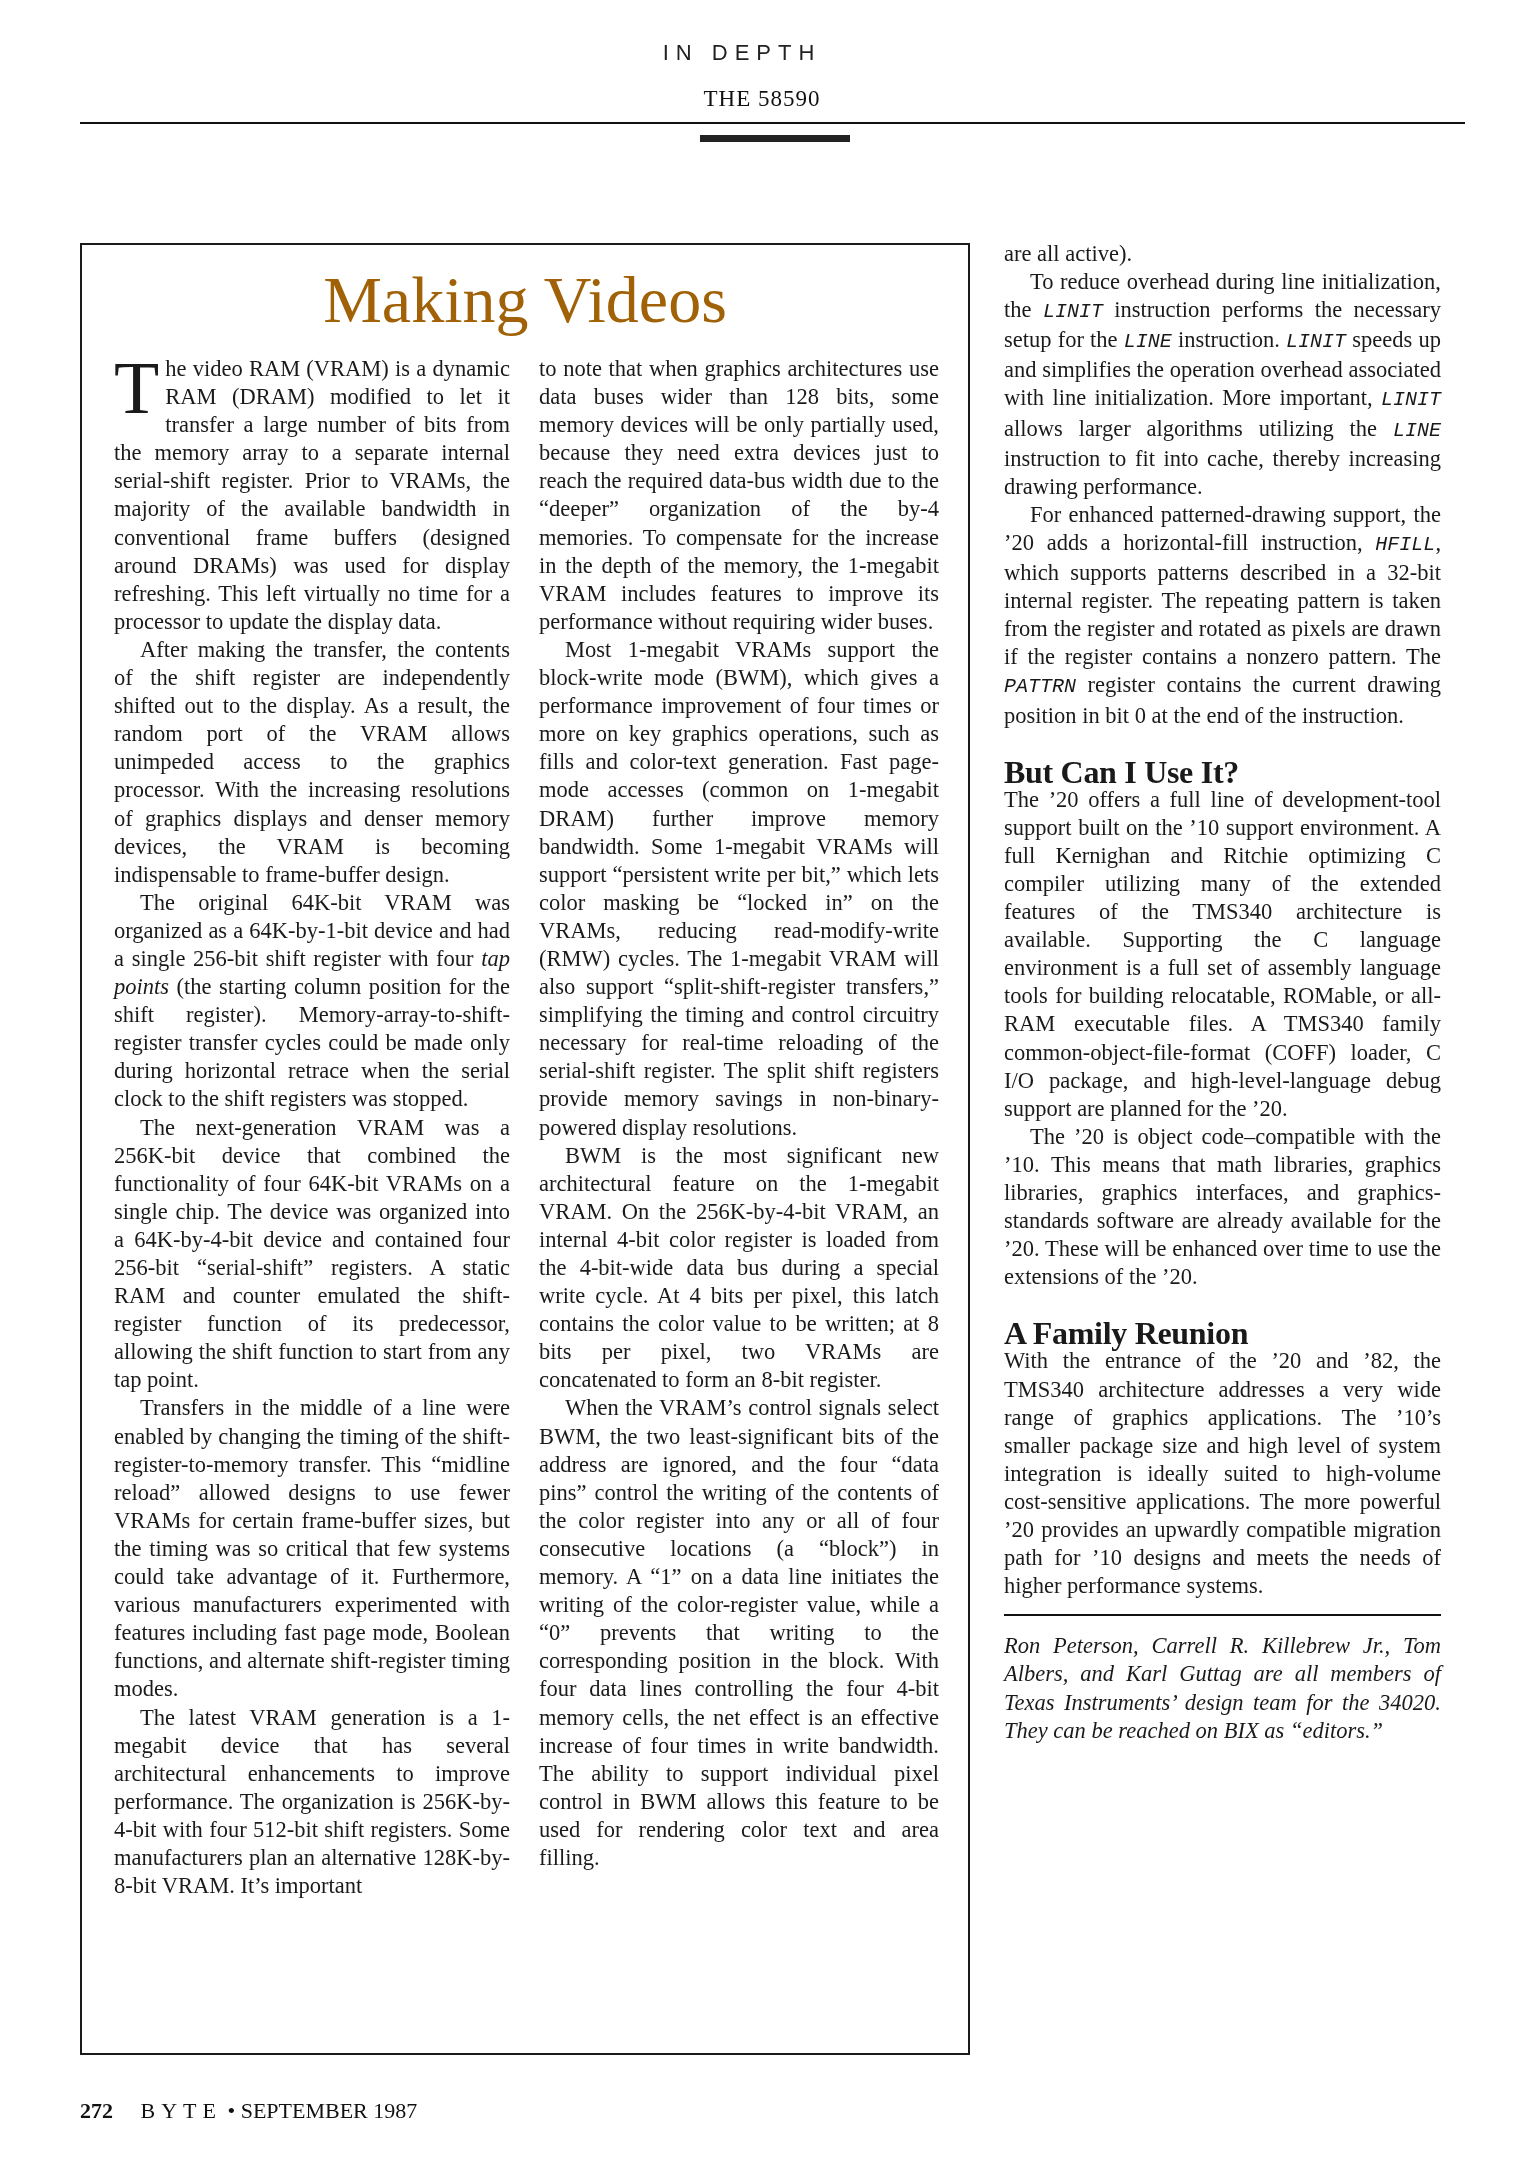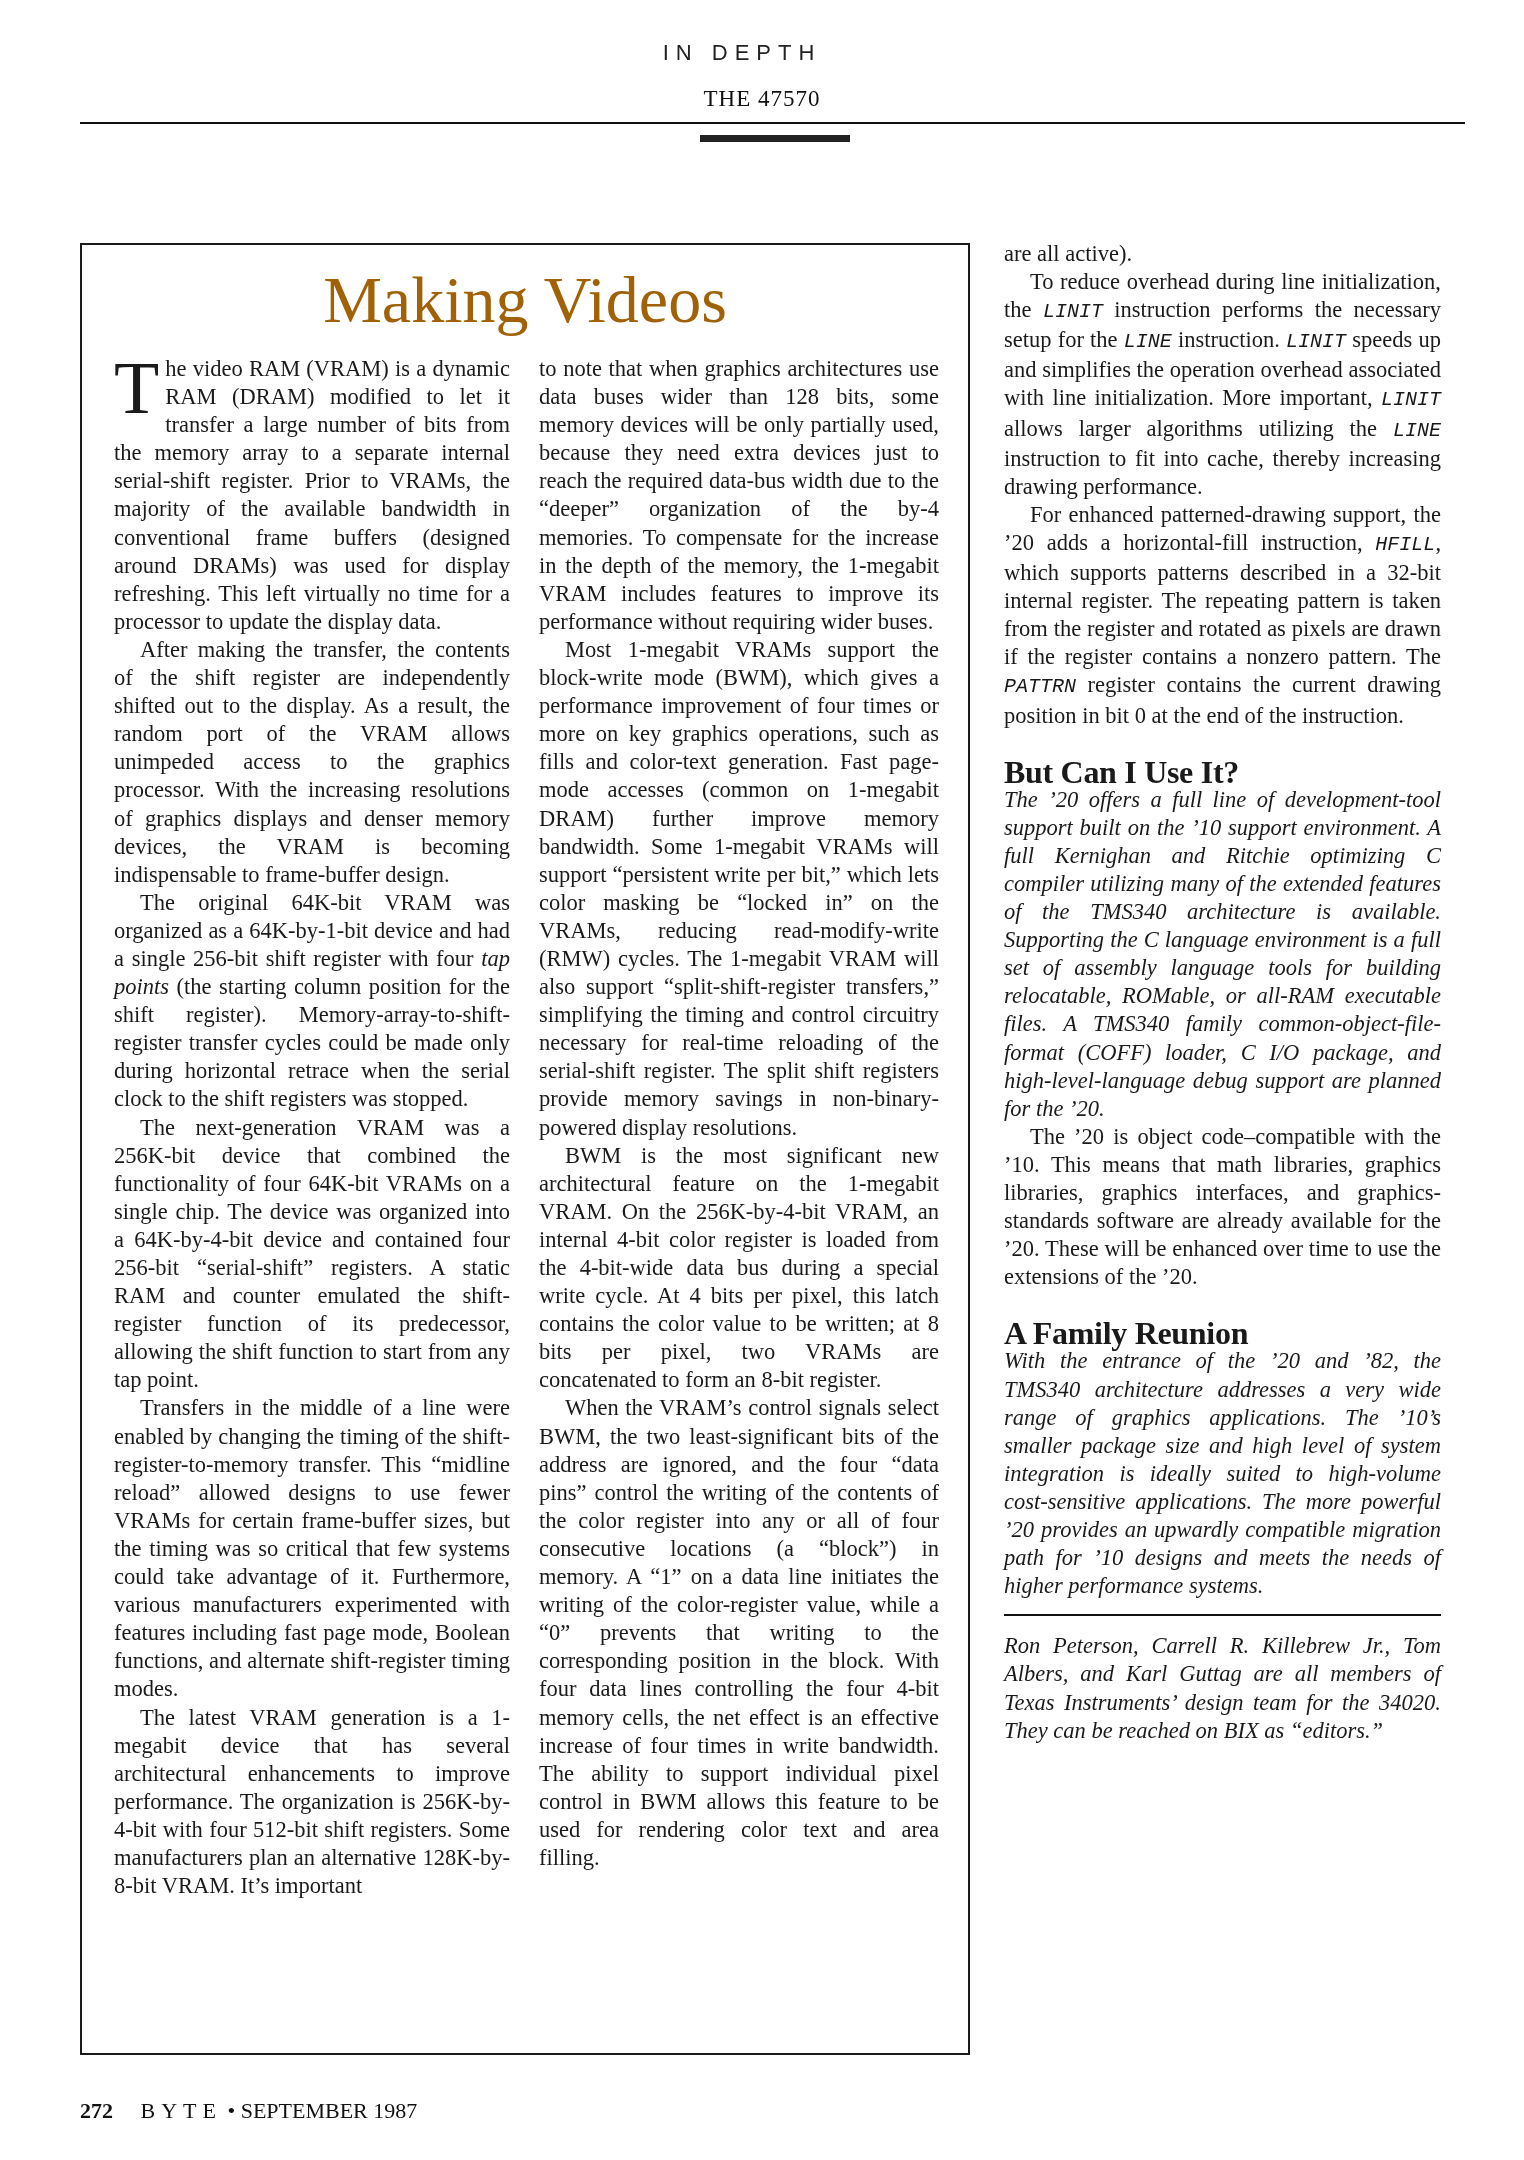--- a/index.html
+++ b/index.html
@@ -17,33 +17,33 @@
          font-size: 66px; color: #a16207; font-weight: normal; letter-spacing: 0px; line-height: 80px; }
   .col { position: absolute; font-size: 22.5px; line-height: 28.1px; text-align: justify; hyphens: manual; }
   .col p { margin: 0; text-indent: 26px; }
   .col p.first { text-indent: 0; }
   .col1 { left: 114px; top: 355px; width: 396px; }
   .col2 { left: 539px; top: 355px; width: 400px; }
   .col3 { left: 1004px; top: 240px; width: 437px; }
   .dropcap { float: left; font-size: 74px; line-height: 58px; margin: 4px 6px 0 0; padding: 0; }
   .mono { font-family: "Liberation Mono", "DejaVu Sans Mono", monospace; font-size: 20px; font-style: italic; }
   .subhead { font-weight: bold; font-size: 32px; margin-top: 28px !important; text-indent: 0 !important; letter-spacing: -0.3px; }
-  .subhead-para { text-indent: 0 !important; font-style: italic; }
+  .subhead-para { text-indent: 0 !important; }
   .end-mark { display: inline-block; width: 13px; height: 13px; background: #111; margin-left: 8px; vertical-align: 1px; }
   .bio-rule { height: 2px; background: #111; margin: 14px 0 16px 0; }
   .bio { font-style: italic; text-indent: 0 !important; }
   .footer { position: absolute; top: 2098px; left: 80px; font-size: 22px; color: #111; }
   .footer .page-num { font-weight: bold; margin-right: 22px; }
   .footer .mag { letter-spacing: 6px; }
 </style>
 </head>
 <body>
 
 <div class="section-label">IN DEPTH</div>
-<div class="section-title">THE 47570</div>
+<div class="section-title">THE 58590</div>
 <div class="rule"></div>
 <div class="rule-bar"></div>
 
 <div class="box"></div>
 <div class="box-title">Making Videos</div>
 
 <div class="col col1">
   <p class="first"><span class="dropcap">T</span><span>he video RAM (VRAM) is a dynamic RAM (DRAM) modified to let it transfer a large number of bits from the memory array to a separate internal serial-shift register. Prior to VRAMs, the majority of the available bandwidth in conventional frame buffers (designed around DRAMs) was used for display refreshing. This left virtually no time for a processor to update the display data.</span></p>
   <p>After making the transfer, the contents of the shift register are independently shifted out to the display. As a result, the random port of the VRAM allows unimpeded access to the graphics processor. With the increasing resolutions of graphics displays and denser memory devices, the VRAM is becoming indispensable to frame-buffer design.</p>
   <p><span>The original 64K-bit VRAM was organized as a 64K-by-1-bit device and had a single 256-bit shift register with four </span><i>tap points</i><span> (the starting column position for the shift register). Memory-array-to-shift-register transfer cycles could be made only during horizontal retrace when the serial clock to the shift registers was stopped.</span></p>

